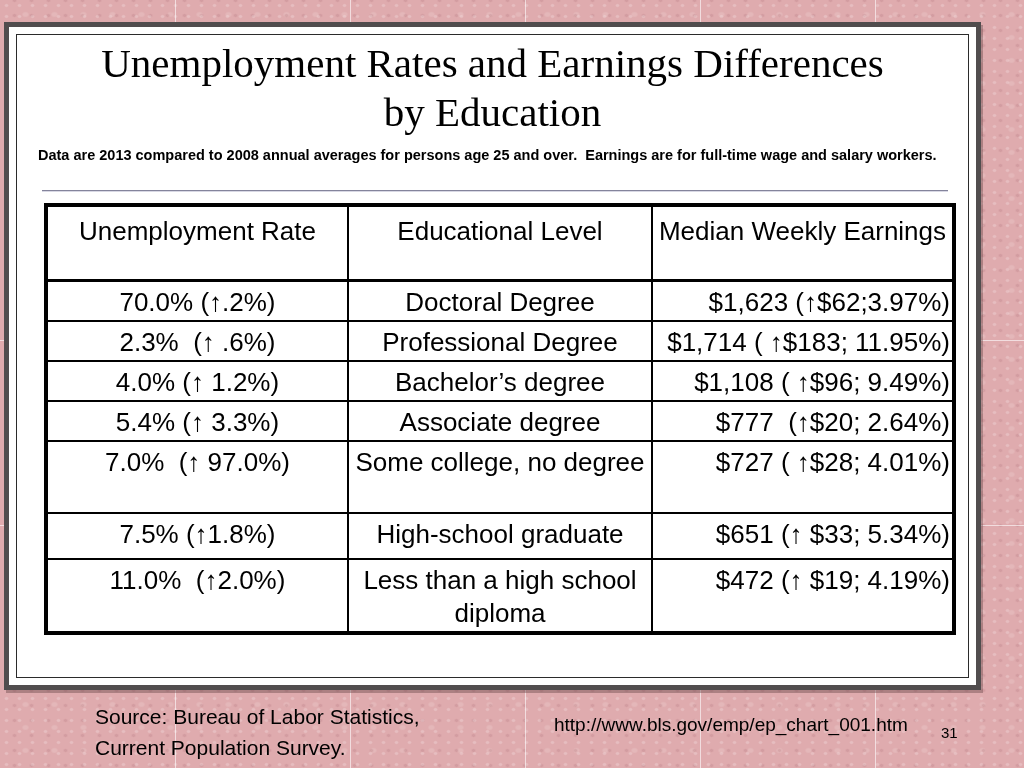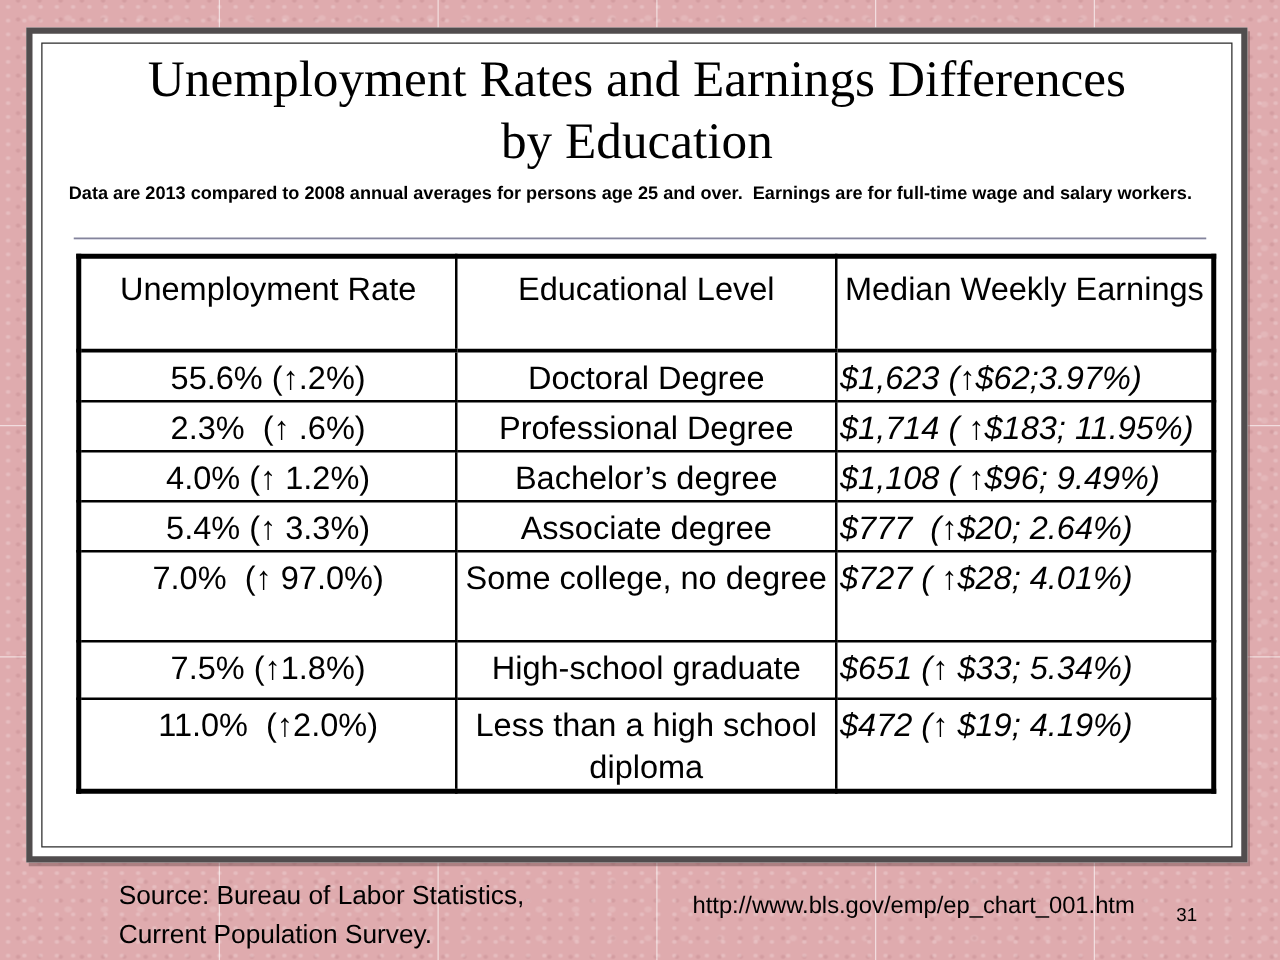--- a/index.html
+++ b/index.html
@@ -11,21 +11,21 @@
       radial-gradient(rgba(180,120,126,0.28) 1px, rgba(180,120,126,0) 2.5px),
       radial-gradient(rgba(255,255,255,0.14) 2px, rgba(255,255,255,0) 4px);
     background-size:13px 11px,17px 15px,29px 23px;
     background-position:0 0,6px 8px,11px 3px;
     font-family:"Liberation Sans", sans-serif;
     color:#000;
   }
   .vseam{position:absolute;top:0;bottom:0;width:1px;background:rgba(255,255,255,0.6);}
   .hseam{position:absolute;left:0;right:0;height:1px;background:rgba(255,255,255,0.6);}
   .frame{
-    position:absolute;left:21px;top:22px;width:967px;height:658px;
+    position:absolute;left:4px;top:22px;width:967px;height:658px;
     background:#ffffff;border:5px solid #514d4e;
     box-shadow:2px 3px 0 rgba(110,75,78,0.45);
   }
   .inner-line{position:absolute;left:7px;top:7px;right:7px;bottom:7px;border:1px solid #2b2b2b;}
   .title{
     position:absolute;top:12px;left:0;right:0;margin:0;
     text-align:center;font-family:"Liberation Serif", serif;font-weight:400;
     font-size:41px;line-height:49px;letter-spacing:0px;
   }
   .subtitle{
@@ -43,21 +43,21 @@
   }
   table.data,table.data th,table.data td{border:2px solid #000;}
   table.data{border-width:4px;}
   table.data th{
     font-weight:400;text-align:center;vertical-align:top;
     height:64px;padding:8px 2px 0;border-bottom:3px solid #000;white-space:pre;
   }
   table.data td{vertical-align:top;padding:4px 2px 0;}
   td.c1{text-align:center;white-space:pre;}
   td.c2{text-align:center;padding-left:9px;padding-right:9px;white-space:pre-wrap;}
-  td.c3{text-align:left;white-space:pre;padding-left:1px;padding-right:1px;font-style:italic;}
+  td.c3{text-align:right;white-space:pre;padding-left:1px;padding-right:1px;}
   tr.rs td{height:34px;}
   tr.r6 td{height:66px;}
   tr.r7 td{height:40px;}
   tr.r8 td{height:67px;}
   .src{position:absolute;left:95px;top:701px;font-size:21px;line-height:31px;}
   .url{position:absolute;left:554px;top:714px;font-size:19px;}
   .pagenum{position:absolute;left:941px;top:724px;font-size:15px;}
 </style>
 </head>
 <body>
@@ -89,21 +89,21 @@
       </colgroup>
       <thead>
         <tr>
           <th>Unemployment Rate</th>
           <th>Educational Level</th>
           <th>Median Weekly Earnings</th>
         </tr>
       </thead>
       <tbody>
         <tr class="rs">
-          <td class="c1">55.6% (↑.2%)</td>
+          <td class="c1">70.0% (↑.2%)</td>
           <td class="c2">Doctoral Degree</td>
           <td class="c3">$1,623 (↑$62;3.97%)</td>
         </tr>
         <tr class="rs">
           <td class="c1">2.3%  (↑ .6%)</td>
           <td class="c2">Professional Degree</td>
           <td class="c3">$1,714 ( ↑$183; 11.95%)</td>
         </tr>
         <tr class="rs">
           <td class="c1">4.0% (↑ 1.2%)</td>

